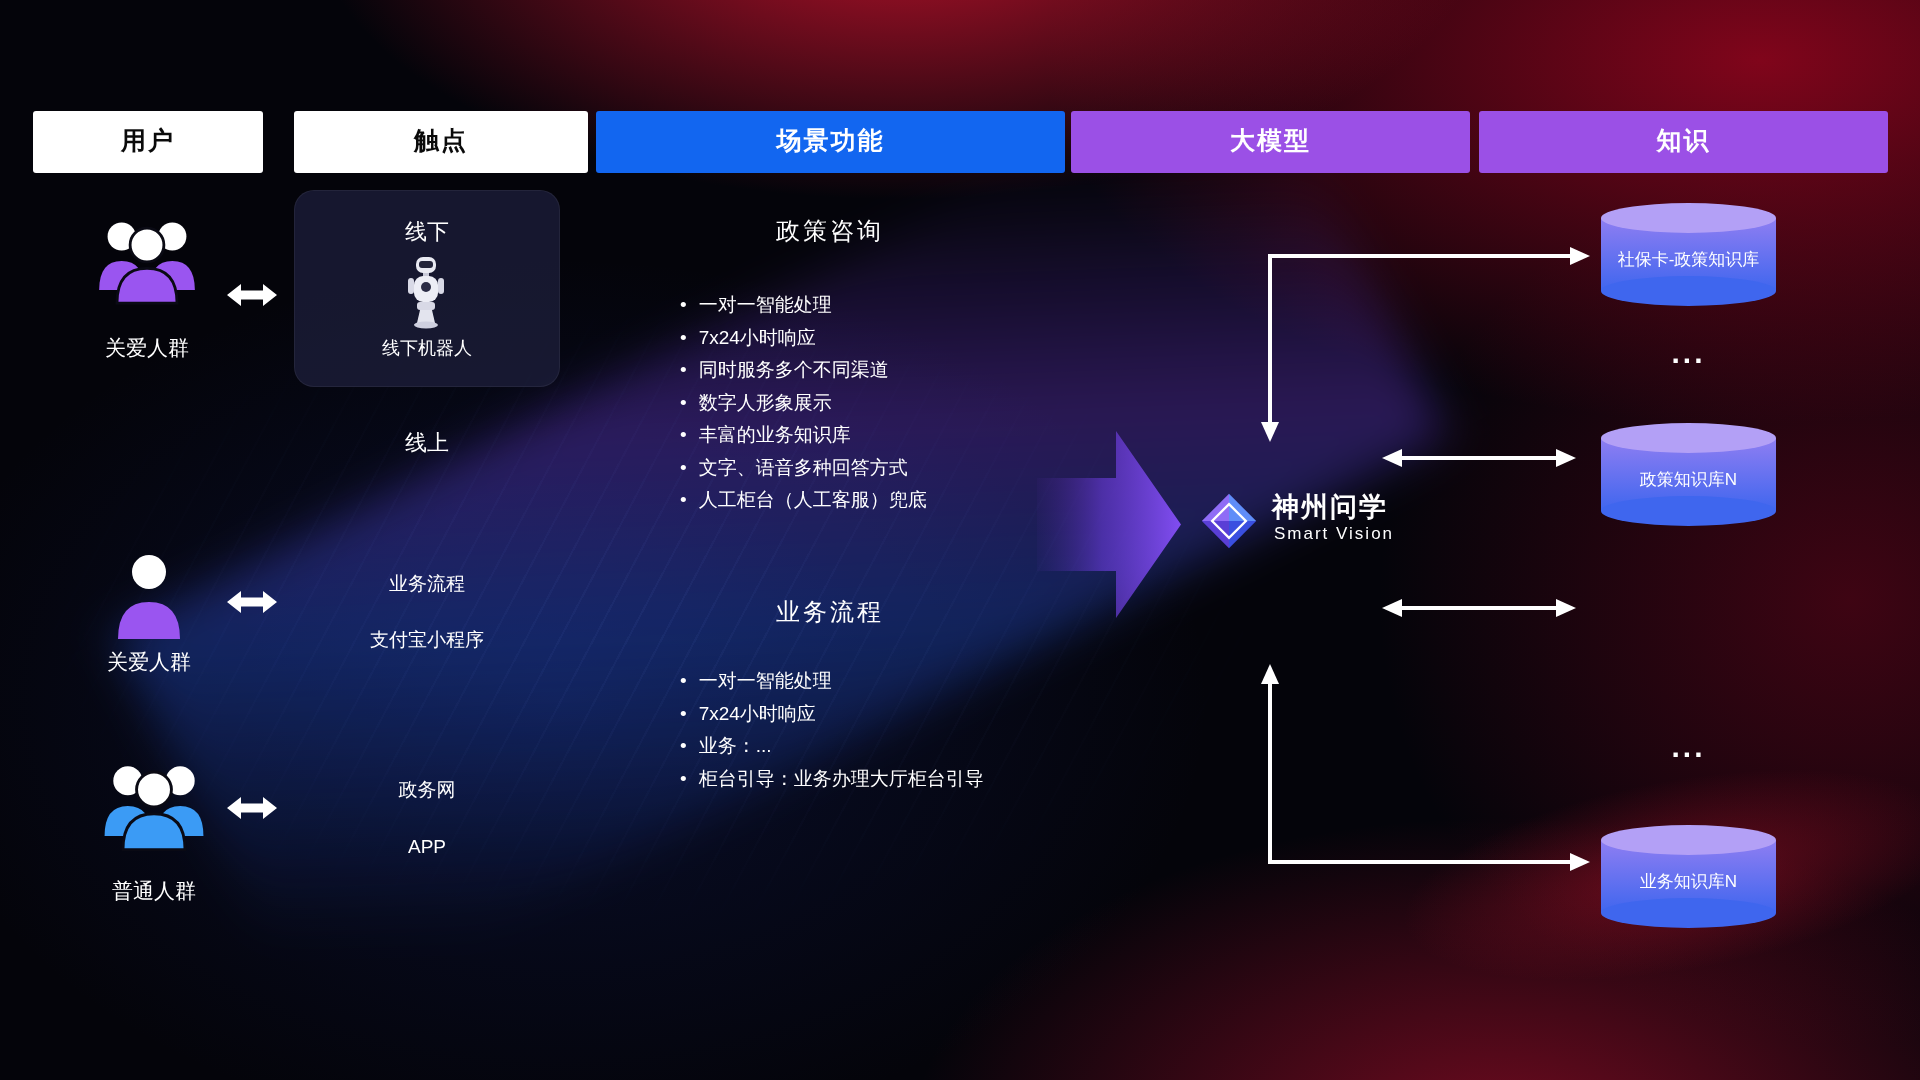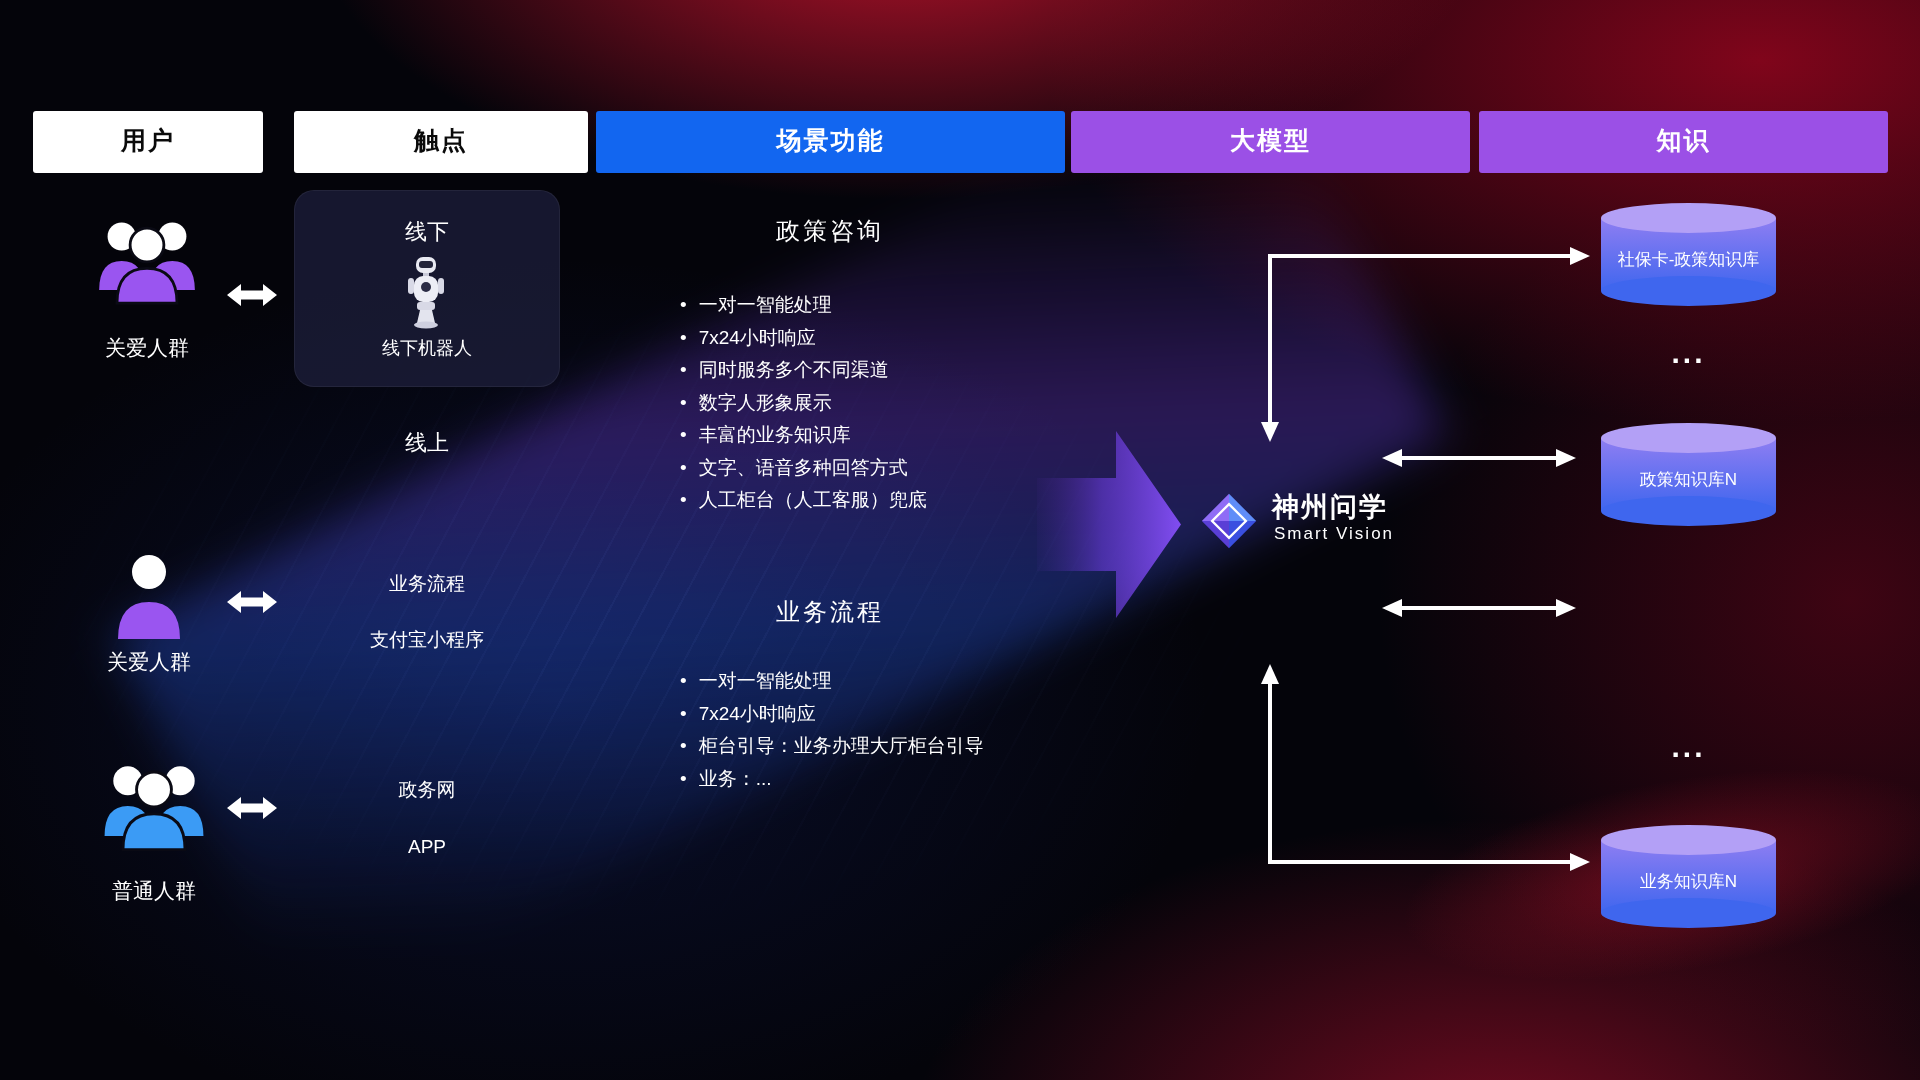--- a/index.html
+++ b/index.html
@@ -170,22 +170,22 @@
     <div class="li">数字人形象展示</div>
     <div class="li">丰富的业务知识库</div>
     <div class="li">文字、语音多种回答方式</div>
     <div class="li">人工柜台（人工客服）兜底</div>
   </div>
 
   <div class="func-title ft2">业务流程</div>
   <div class="func-list fl2">
     <div class="li">一对一智能处理</div>
     <div class="li">7x24小时响应</div>
+    <div class="li">业务：...</div>
     <div class="li">柜台引导：业务办理大厅柜台引导</div>
-    <div class="li">业务：...</div>
   </div>
 
   <svg class="flow-arrow" viewBox="0 0 145 187">
     <defs>
       <linearGradient id="agrad" x1="0" y1="0" x2="1" y2="0">
         <stop offset="0" stop-color="#50289e" stop-opacity="0.08"></stop>
         <stop offset="0.45" stop-color="#6a3cdc" stop-opacity="0.6"></stop>
         <stop offset="1" stop-color="#8750fa" stop-opacity="0.95"></stop>
       </linearGradient>
     </defs>

